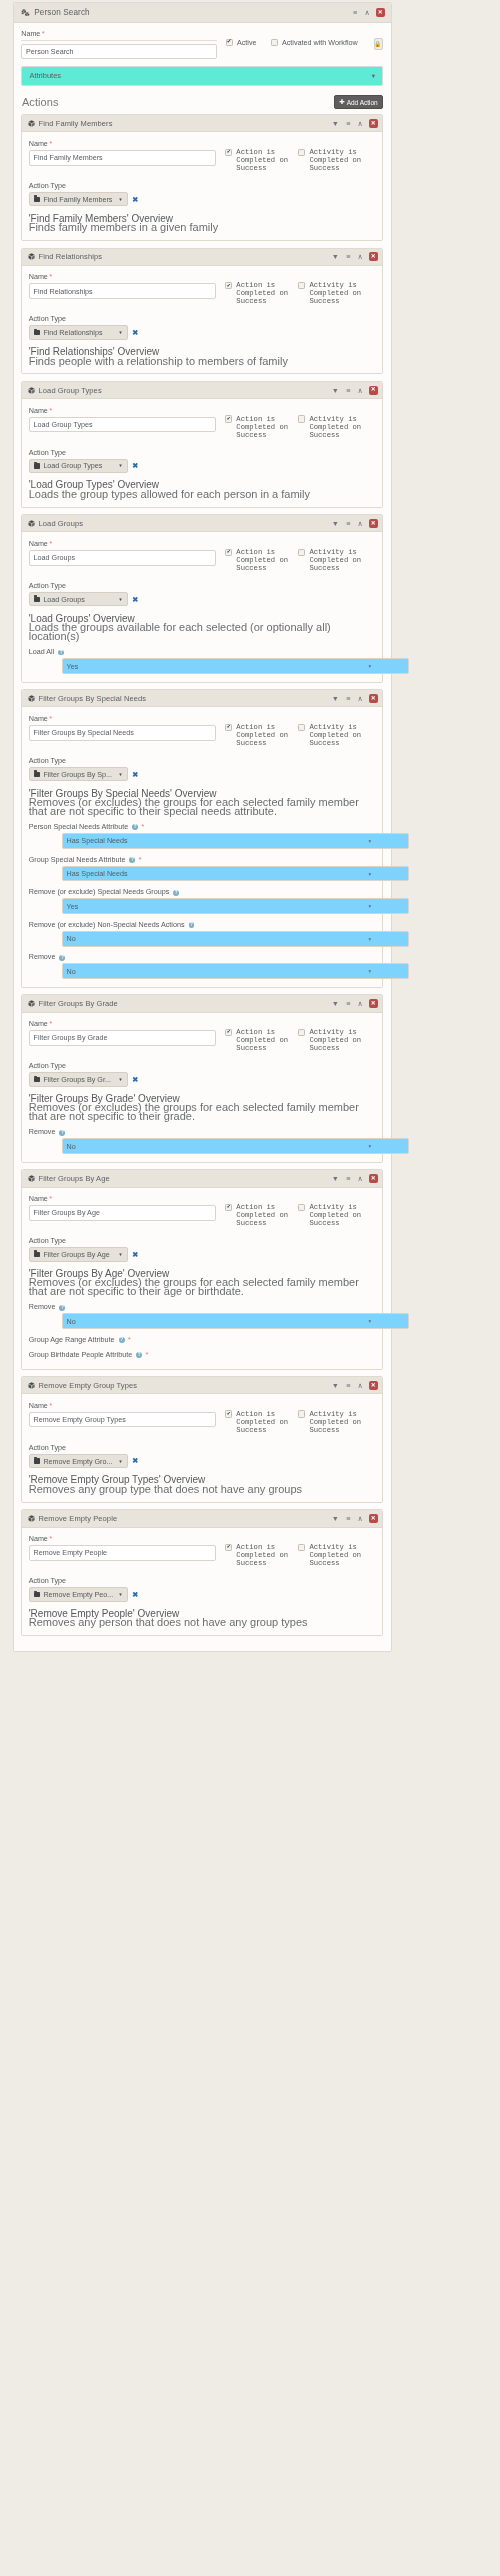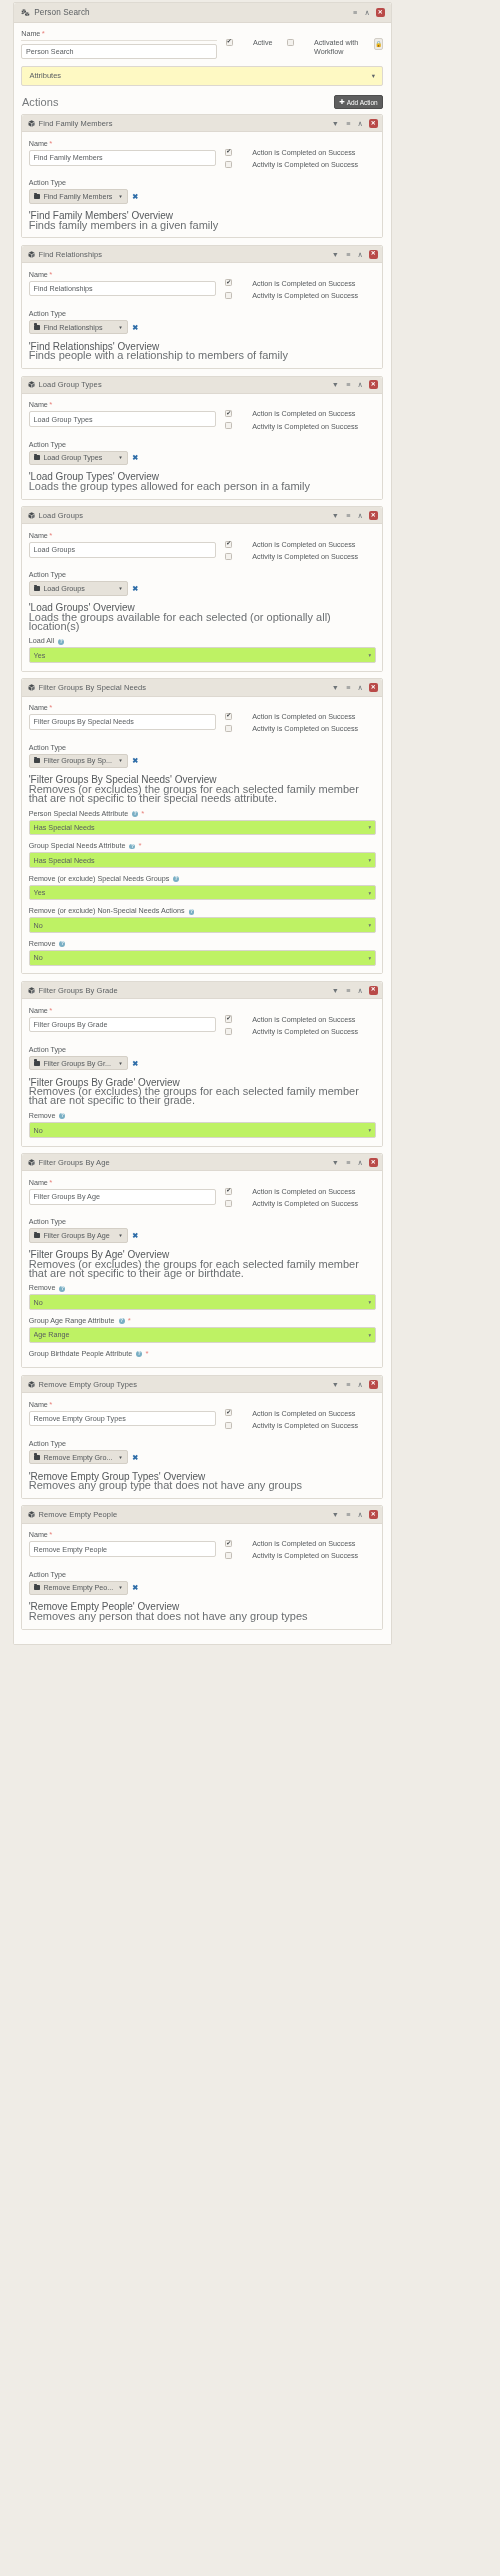--- a/index.html
+++ b/index.html
@@ -126,43 +126,44 @@
     resize: none;
     font-family: "Liberation Sans", sans-serif;
   }
 
   .sel-wrap { position: relative; width: 100%; }
   select.sel {
     width: 100%;
     height: 15.7px;
     border: 0.7px solid #d8d4cd;
     border-radius: 2px;
-    background: #bef264;
+    background: #7dd3fc;
     padding: 1.3px 13px 1.3px 3.9px;
     font-size: 7.2px;
     color: #585c5f;
     -webkit-appearance: none;
     appearance: none;
     font-family: "Liberation Sans", sans-serif;
+    margin-left: 33px;
   }
   .sel-wrap::after {
     content: "\25BE";
     position: absolute;
     right: 4.6px; top: 50%;
     transform: translateY(-50%);
     font-size: 5.2px;
     color: #6c7073;
     pointer-events: none;
   }
 
   
   .chk-row {
     display: flex;
     align-items: flex-start;
-    gap: 20px;
+    gap: 4px;
     margin-bottom: 3.3px;
     font-size: 7.2px;
     color: #55595c;
   }
   .cbx {
     width: 7.2px; height: 7.2px;
     border: 0.7px solid #c2bdb5;
     background: #f4f2ee;
     border-radius: 1.3px;
     display: inline-flex;
@@ -230,21 +231,21 @@
   }
   .overview-text {
     font-size: 11px;
     color: #6a6e71;
     margin: 0.7px 0 0 0;
     line-height: 9px;
   }
 
   
   .attr-bar {
-    background: #fef9c3;
+    background: #5eead4;
     border: 0.7px solid #ddd8d0;
     border-radius: 2px;
     padding: 4.6px 7.2px;
     display: flex;
     align-items: center;
     font-size: 7.5px;
     color: #5c6063;
     cursor: pointer;
     margin: 6.5px 0 0 0;
   }
@@ -302,21 +303,21 @@
     cursor: pointer;
     margin-left: auto;
   }
 
   .name-underline {
     border-bottom: 0.7px solid #e3dfd8;
     margin: 0 0 2.6px 0;
     height: 0;
   }
 
-  .toggle-stack { display: flex; flex-direction: column; }
+  .toggle-stack { display: flex; flex-direction: row; font-family: Liberation Mono, monospace; }
   .fld-group { margin-top: 5.9px; }
   .cube-ico { display: inline-block; vertical-align: -0.7px; }
 </style>
 </head>
 <body>
 
 <div class="page-wrap">
 
   <div class="panel">
 
@@ -853,23 +854,20 @@
         <div class="sel-wrap">
           <select class="sel"><option>Yes</option><option selected="">No</option></select>
         </div>
       </div>
       <div class="fld-group">
         <label class="fld">
           <span>Group Age Range Attribute</span>
           <span class="helpico">?</span>
           <span class="req">*</span>
         </label>
-        <div class="sel-wrap">
-          <select class="sel"><option selected="">Age Range</option></select>
-        </div>
       </div>
       <div class="fld-group">
         <label class="fld">
           <span>Group Birthdate People Attribute</span>
           <span class="helpico">?</span>
           <span class="req">*</span>
         </label>
       </div>
       </div>
           </div>

